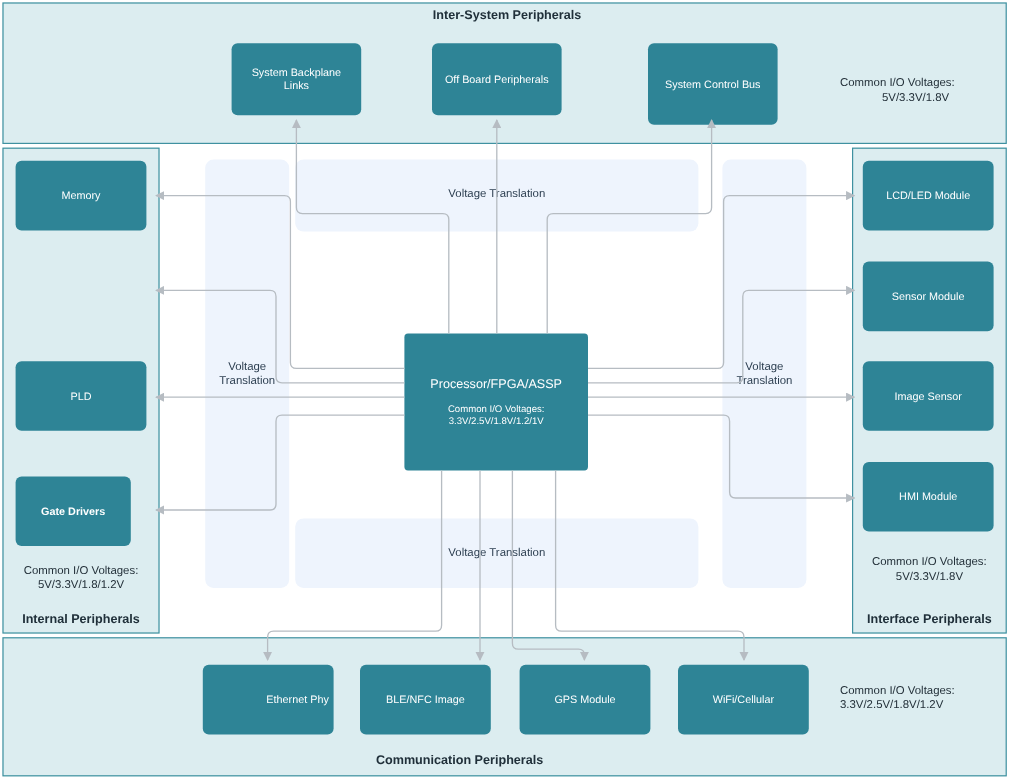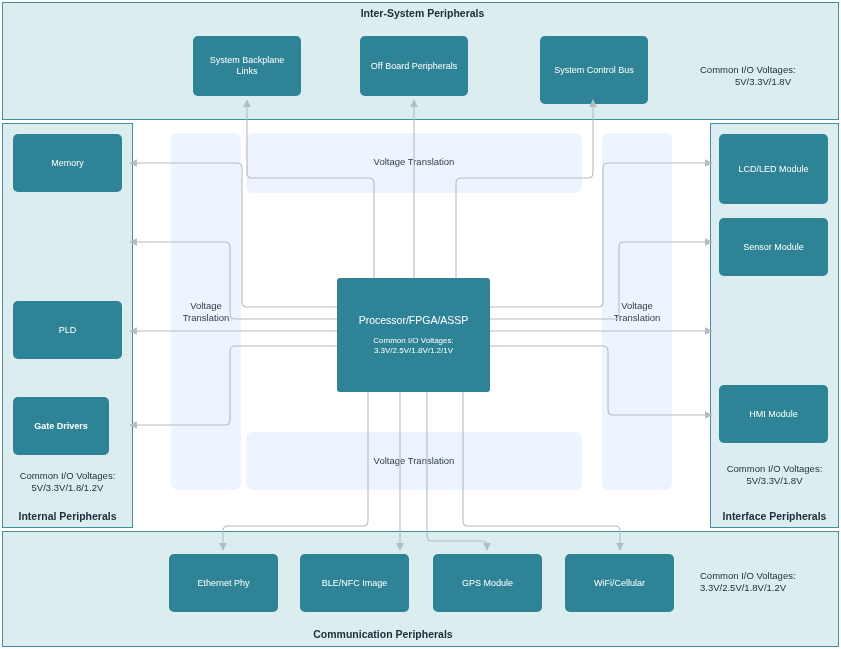--- a/index.html
+++ b/index.html
@@ -67,38 +67,41 @@
     <span>Gate Drivers</span>
     </div>
 
   <div class="panel" style="left:710px;top:123px;width:129px;height:405px;"></div>
   <div class="panel-note" style="left:710px;top:463px;width:129px;">
     <span>Common I/O Voltages:</span><br>
     <span>5V/3.3V/1.8V</span>
   </div>
   <div class="panel-title" style="left:710px;top:510px;width:129px;">Interface Peripherals</div>
 
-  <div class="blk" style="left:719px;top:134px;width:109px;height:70px;">
+  <div class="blk" style="left:719px;top:134px;width:109px;height:58px;">
     <span>LCD/LED Module</span>
     </div>
   <div class="blk" style="left:719px;top:218px;width:109px;height:58px;">
     <span>Sensor Module</span>
+    </div>
+  <div class="blk" style="left:719px;top:301px;width:109px;height:58px;">
+    <span>Image Sensor</span>
     </div>
   <div class="blk" style="left:719px;top:385px;width:109px;height:58px;">
     <span>HMI  Module</span>
     </div>
 
   <div class="panel" style="left:2px;top:531px;width:837px;height:116px;"></div>
   <div class="panel-title" style="left:0px;top:628px;width:766px;">Communication Peripherals</div>
   <div class="panel-note" style="left:700px;top:570px;width:160px;text-align:left;">
     <span>Common I/O Voltages:</span><br>
     <span>3.3V/2.5V/1.8V/1.2V</span>
   </div>
 
-  <div class="blk" style="left:169px;top:554px;width:109px;height:58px;">
+  <div class="blk" style="left:169px;top:554px;width:109px;height:58px;align-items:flex-end;">
     <span>Ethernet Phy</span>
     </div>
   <div class="blk" style="left:300px;top:554px;width:109px;height:58px;">
     <span>BLE/NFC Image</span>
     </div>
   <div class="blk" style="left:433px;top:554px;width:109px;height:58px;">
     <span>GPS Module</span>
     </div>
   <div class="blk" style="left:565px;top:554px;width:109px;height:58px;">
     <span>WiFi/Cellular</span>

